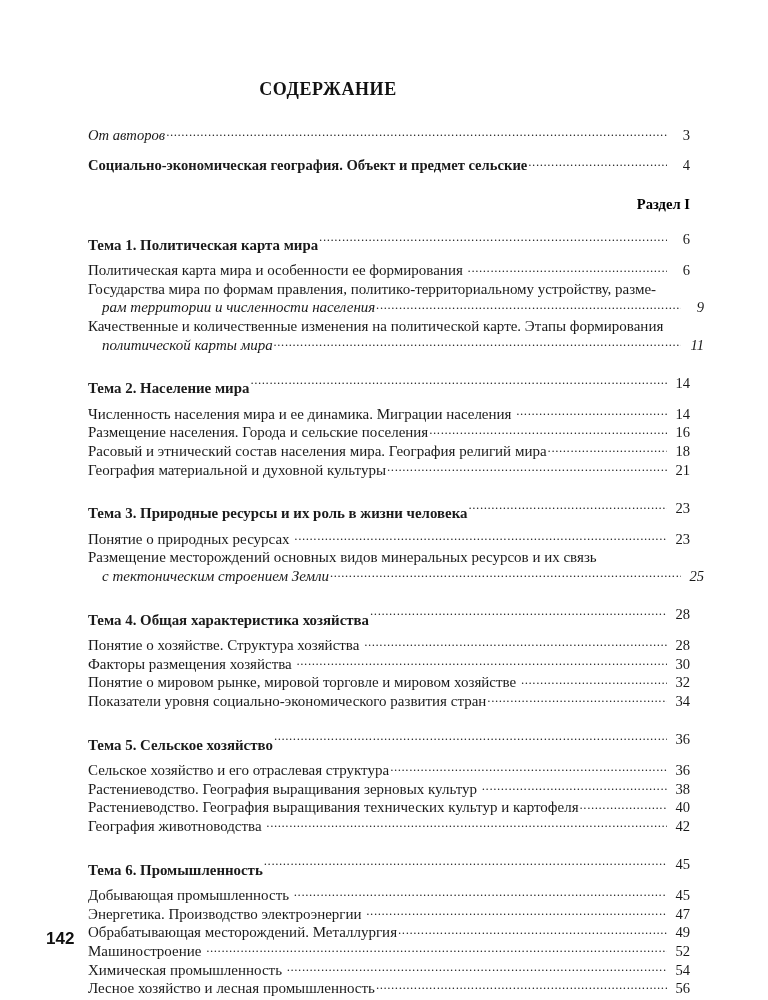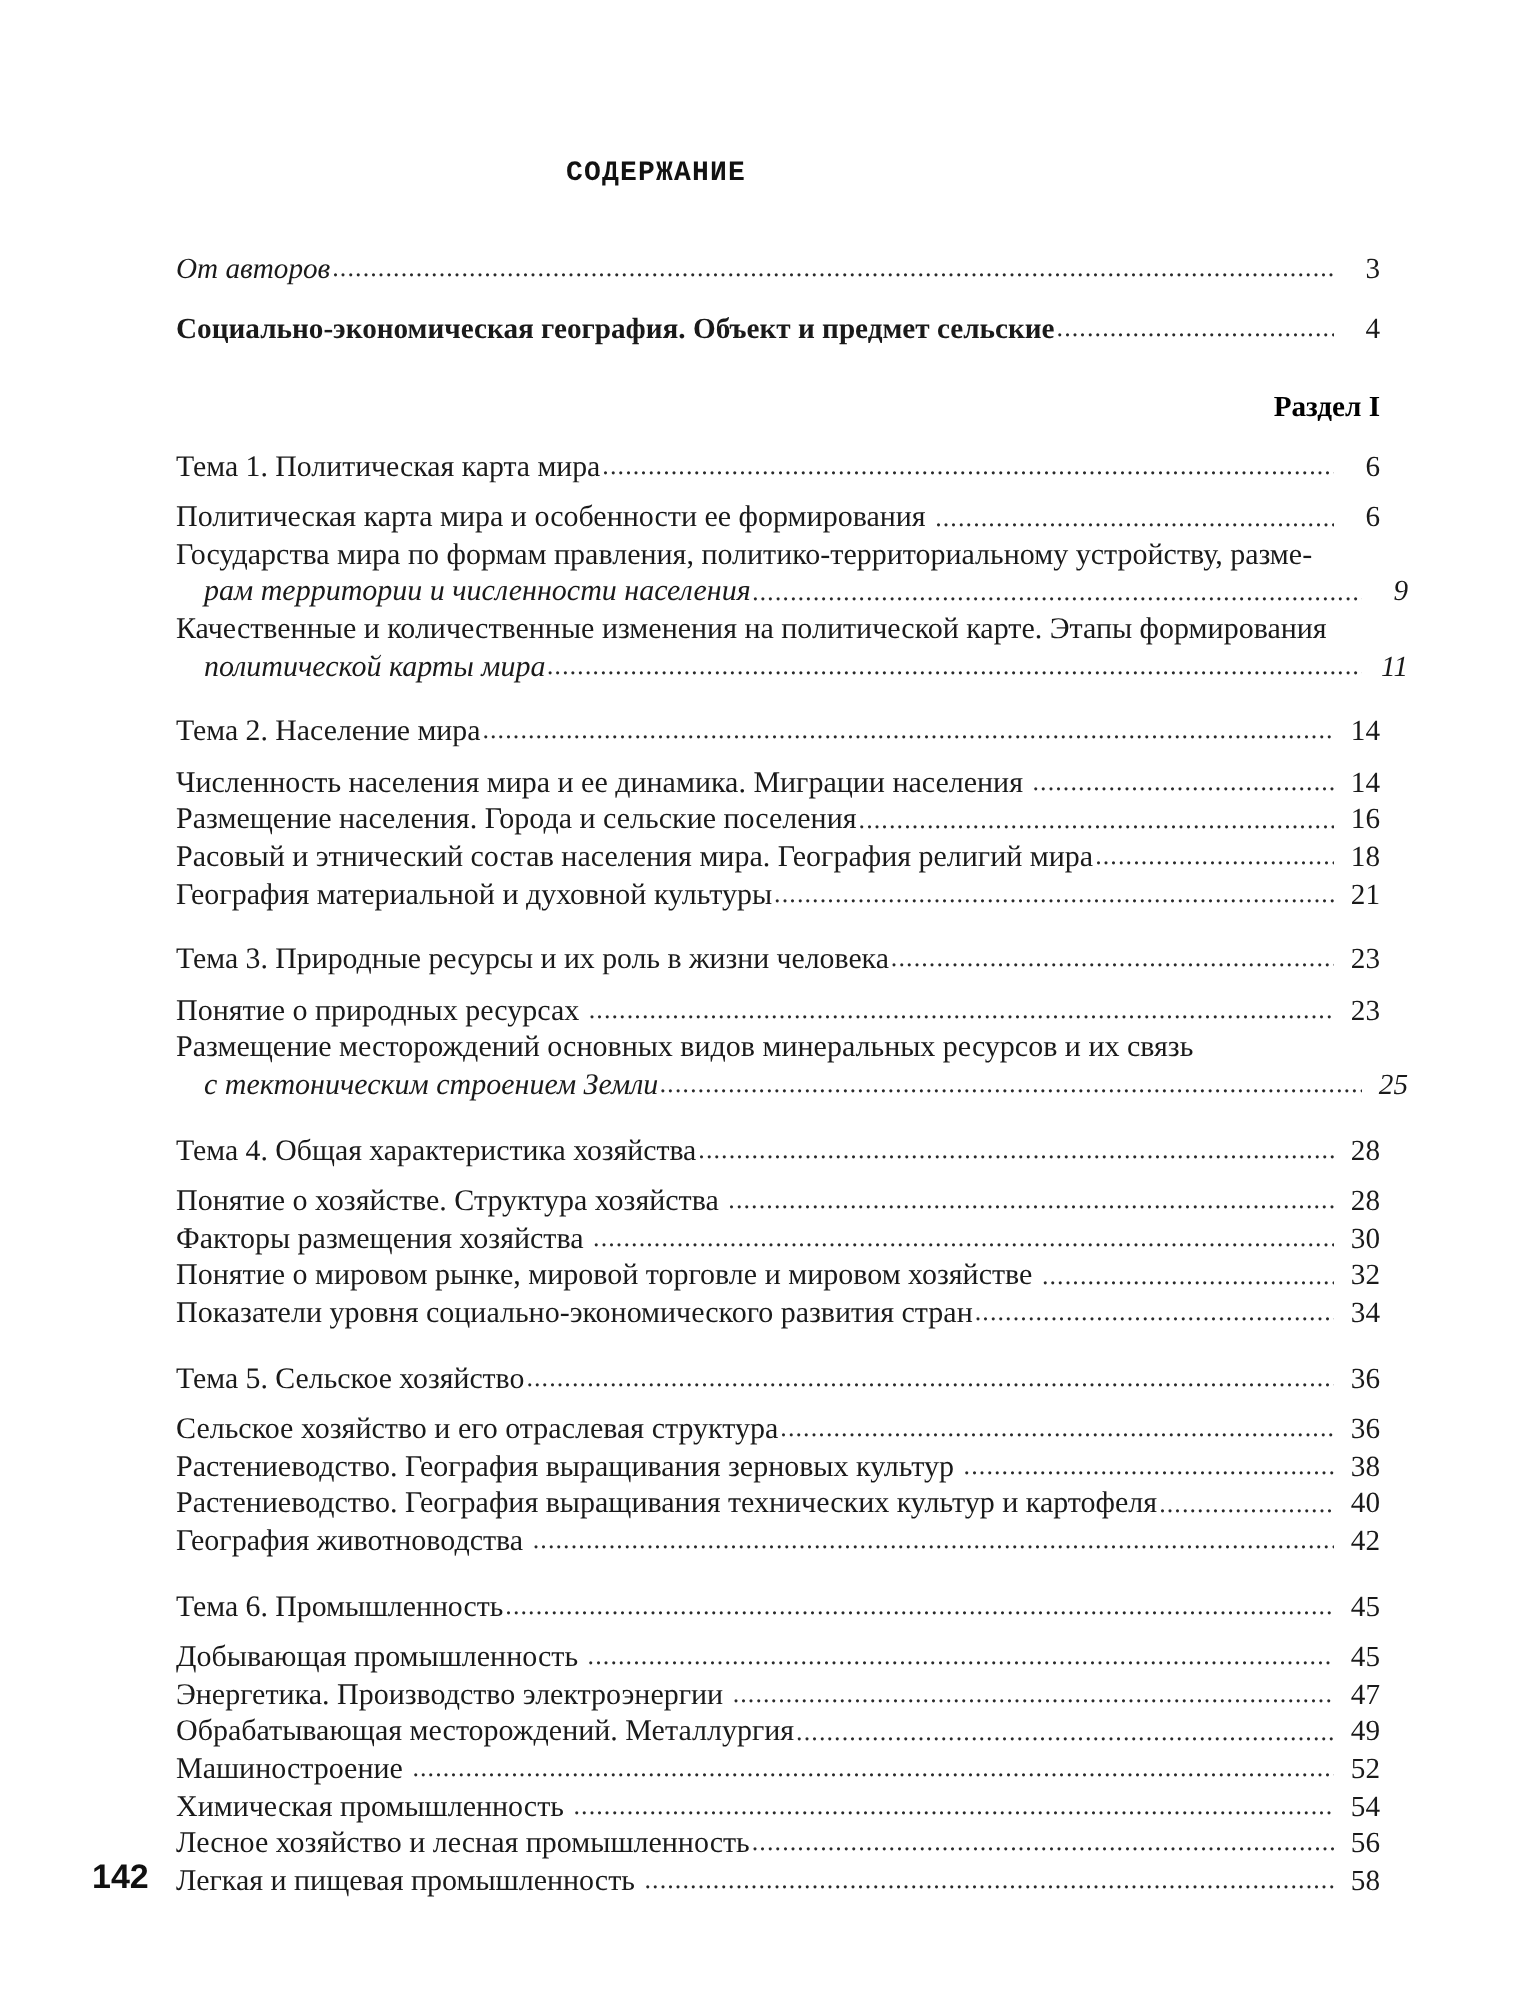--- a/index.html
+++ b/index.html
@@ -22,39 +22,39 @@
     width: 768px;
     height: 1000px;
   }
 
   
   .doc-title {
     position: absolute;
     left: 0; top: 79px;
     width: 656px;
     text-align: center;
-    font-family: Liberation Mono, monospace;
+    font-family: Liberation Serif, serif;
     font-weight: bold;
-    font-size: 14px;
+    font-size: 18px;
     letter-spacing: 0.6px;
     color: #121212;
   }
 
   
   .toc {
     position: absolute;
     left: 88px;
     top: 126px;
     width: 602px;
   }
 
   
   .row {
     display: flex;
-    align-items: flex-end;
+    align-items: center;
     width: 100%;
     font-size: 14.6px;
     line-height: 18.6px;
     color: #1a1a1a;
   }
   .row .label {
     white-space: pre;
     flex: 0 0 auto;
   }
   .row .leader {
@@ -85,21 +85,21 @@
   .row.nolead .leader::before { content: ""; }
 
   
   .row.italic .label { font-style: italic; }
   .row.bold .label  { font-weight: bold; }
   .row.bold .pageno { font-weight: normal; }
 
   .row.theme {
     font-size: 14.9px;
   }
-  .row.theme .label { font-weight: normal; }
+  .row.theme .label { font-weight: bold; margin-top: 11px; }
 
   .row.sub .label { font-size: 15px; }
 
   
   .row.cont { padding-left: 14px; font-style: italic; }
   .gap-11 { height: 11px; }
   .gap-21 { height: 21px; }
 
   
   .section-head {

